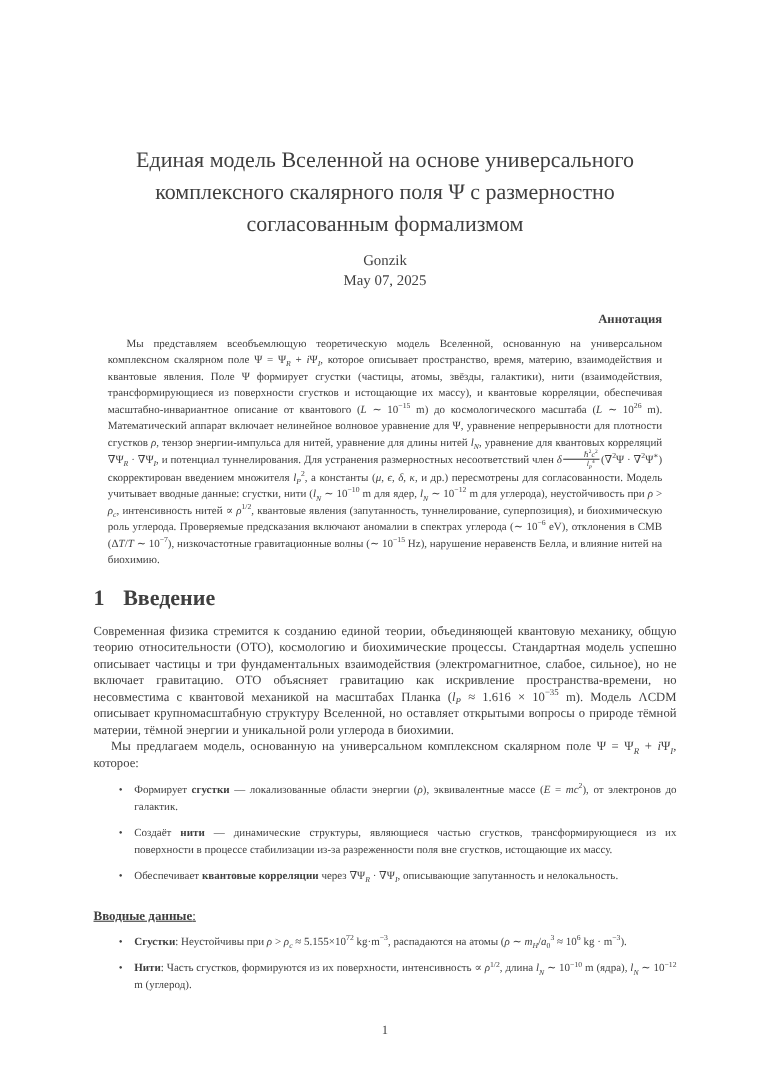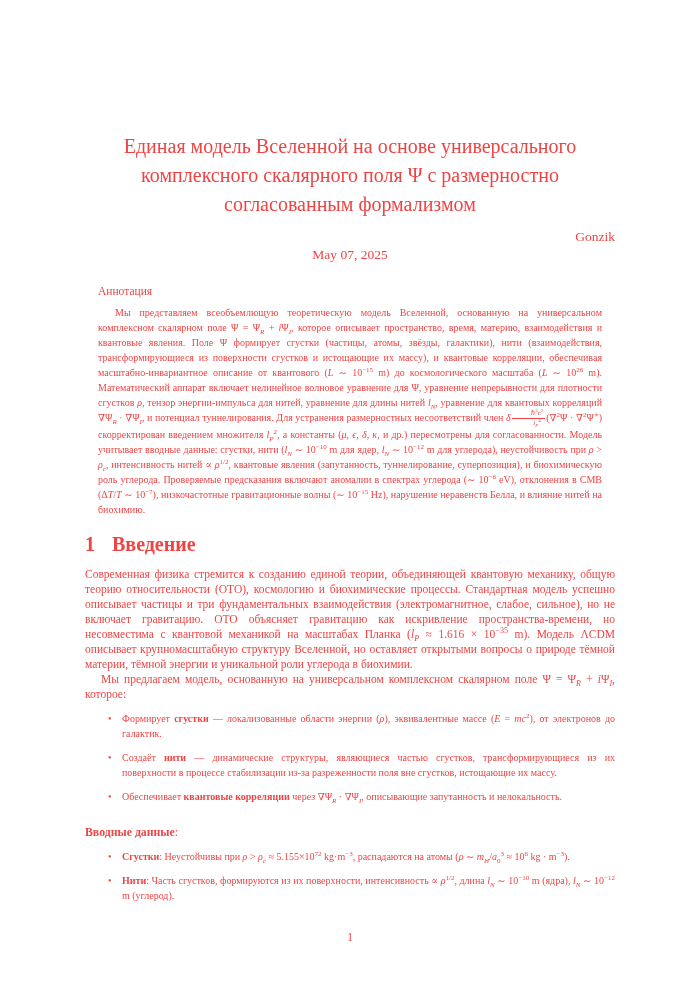--- a/index.html
+++ b/index.html
@@ -3,47 +3,47 @@
 <meta charset="utf-8">
 <style>
   html, body { margin: 0; padding: 0; background: #ffffff; }
   .page {
     position: relative;
     width: 700px;
     height: 990px;
     box-sizing: border-box;
     margin: 0 auto;
     background: #ffffff;
-    color: #ef4444;
+    color: #404040;
     font-family: "Liberation Serif", "DejaVu Serif", serif;
     overflow: hidden;
     padding: 132px 85px 0 85px;
   }
   .title-line {
     text-align: center;
     font-size: 20px;
     line-height: 29px;
     white-space: nowrap;
   }
   .author {
-    text-align: right;
+    text-align: center;
     font-size: 13.5px;
     line-height: 17px;
     margin-top: 9px;
   }
   .date {
     text-align: center;
     font-size: 13.5px;
     line-height: 17px;
     margin-top: 1px;
   }
   .abstract { margin: 21px 13px 0 13px; }
   .abstract-heading {
-    text-align: left;
-    font-weight: normal;
+    text-align: right;
+    font-weight: bold;
     font-size: 11.5px;
     line-height: 14px;
   }
   .abstract-body {
     margin: 7px 0 0 0;
     font-size: 10px;
     line-height: 15px;
     text-align: justify;
     text-indent: 17px;
   }
@@ -73,21 +73,21 @@
     text-align: justify;
     margin: 9px 0;
     padding-left: 14px;
   }
   .bullets li::before {
     content: "\2022";
     position: absolute;
     left: 0;
     top: 0;
   }
-  .inputs-heading { margin-top: 21px; font-size: 11.8px; }
+  .inputs-heading { margin-top: 21px; font-size: 11.8px; text-decoration: underline; }
   .pagenum {
     position: absolute;
     left: 0;
     right: 0;
     bottom: 47px;
     text-align: center;
     font-size: 11.5px;
   }
   sup, sub { font-size: 70%; line-height: 0; }
   .frac {

